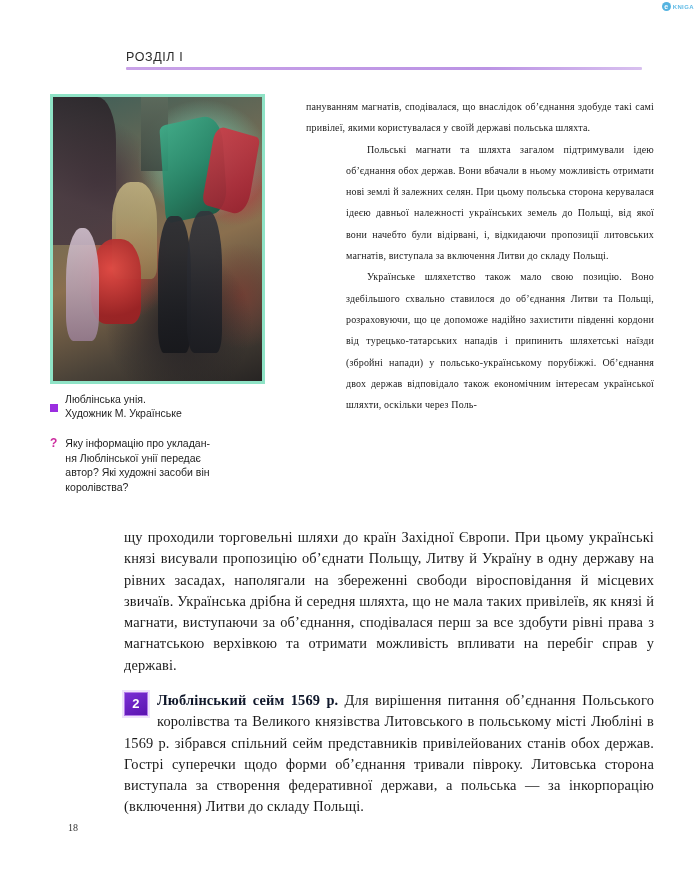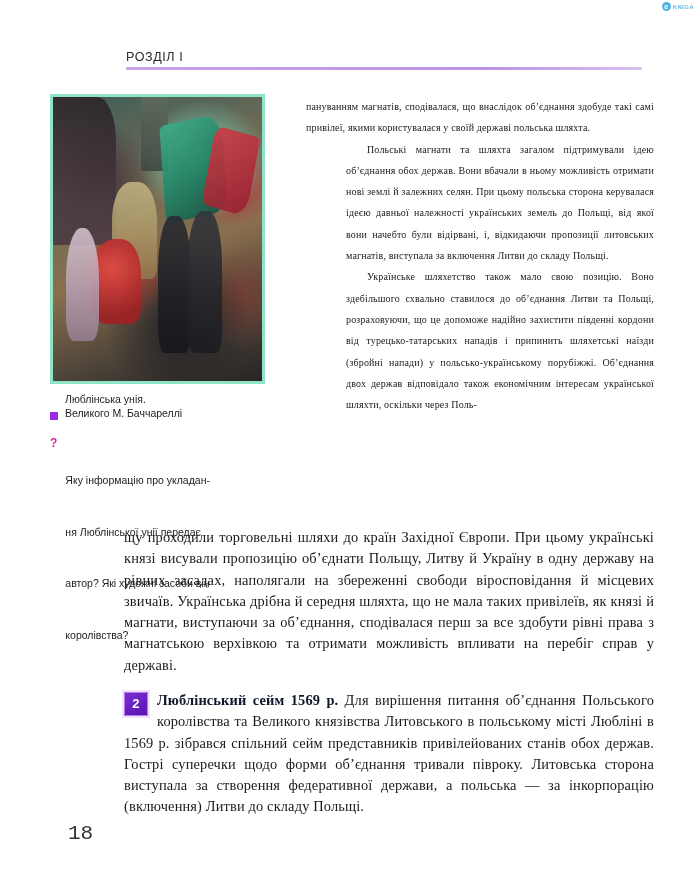--- a/index.html
+++ b/index.html
@@ -185,21 +185,21 @@
     width: 30%;
     height: 52%;
     background: linear-gradient(200deg, #2a2328, #4a3b42 70%);
     border-radius: 0 30% 0 0;
     opacity: 0.9;
   }
 
   .caption {
     margin-top: 9px;
     display: flex;
-    align-items: flex-end;
+    align-items: center;
     gap: 7px;
     font-family: "Liberation Sans", sans-serif;
     font-size: 10.5px;
     line-height: 13.5px;
     color: #1d1d1d;
   }
   .bullet-square {
     width: 8px;
     height: 8px;
     background: #9b2ee0;
@@ -218,21 +218,21 @@
     line-height: 14.5px;
     color: #1d1d1d;
   }
   .q-mark {
     color: #cc2a9e;
     font-weight: bold;
     font-size: 12px;
     line-height: 14px;
     flex: 0 0 auto;
   }
-  .question-lines span { display: block; margin-top: 37px; }
+  .question-lines span { display: block; }
 
   
   .col-right {
     position: absolute;
     left: 306px;
     top: 96px;
     width: 348px;
     font-size: 10px;
     line-height: 21.3px;
     text-align: justify;
@@ -284,22 +284,22 @@
     color: #0f172a;
     font-weight: bold;
   }
   .bold-term { font-weight: normal; }
 
   
   .folio {
     position: absolute;
     left: 68px;
     top: 822px;
-    font-family: Liberation Mono, monospace;
-    font-size: 21px;
+    font-family: Liberation Serif, serif;
+    font-size: 10px;
     color: #333333;
   }
 </style>
 </head>
 <body>
 
 <div class="page">
 
   <div class="watermark">
     <span class="wm-dot">e</span>
@@ -323,21 +323,21 @@
         <div class="fig-pale"></div>
         <div class="fig-dark-a"></div>
         <div class="fig-dark-b"></div>
       </div>
     </div>
 
     <div class="caption">
       <span class="bullet-square"></span>
       <span class="caption-lines">
         <span>Люблінська унія.</span>
-        <span>Великого М. Баччареллі</span>
+        <span>Художник М. Українське</span>
       </span>
     </div>
 
     <div class="question">
       <span class="q-mark">?</span>
       <span class="question-lines">
         <span>Яку інформацію про укладан-</span>
         <span>ня Люблінської унії передає</span>
         <span>автор? Які художні засоби він</span>
         <span>королівства?</span>

